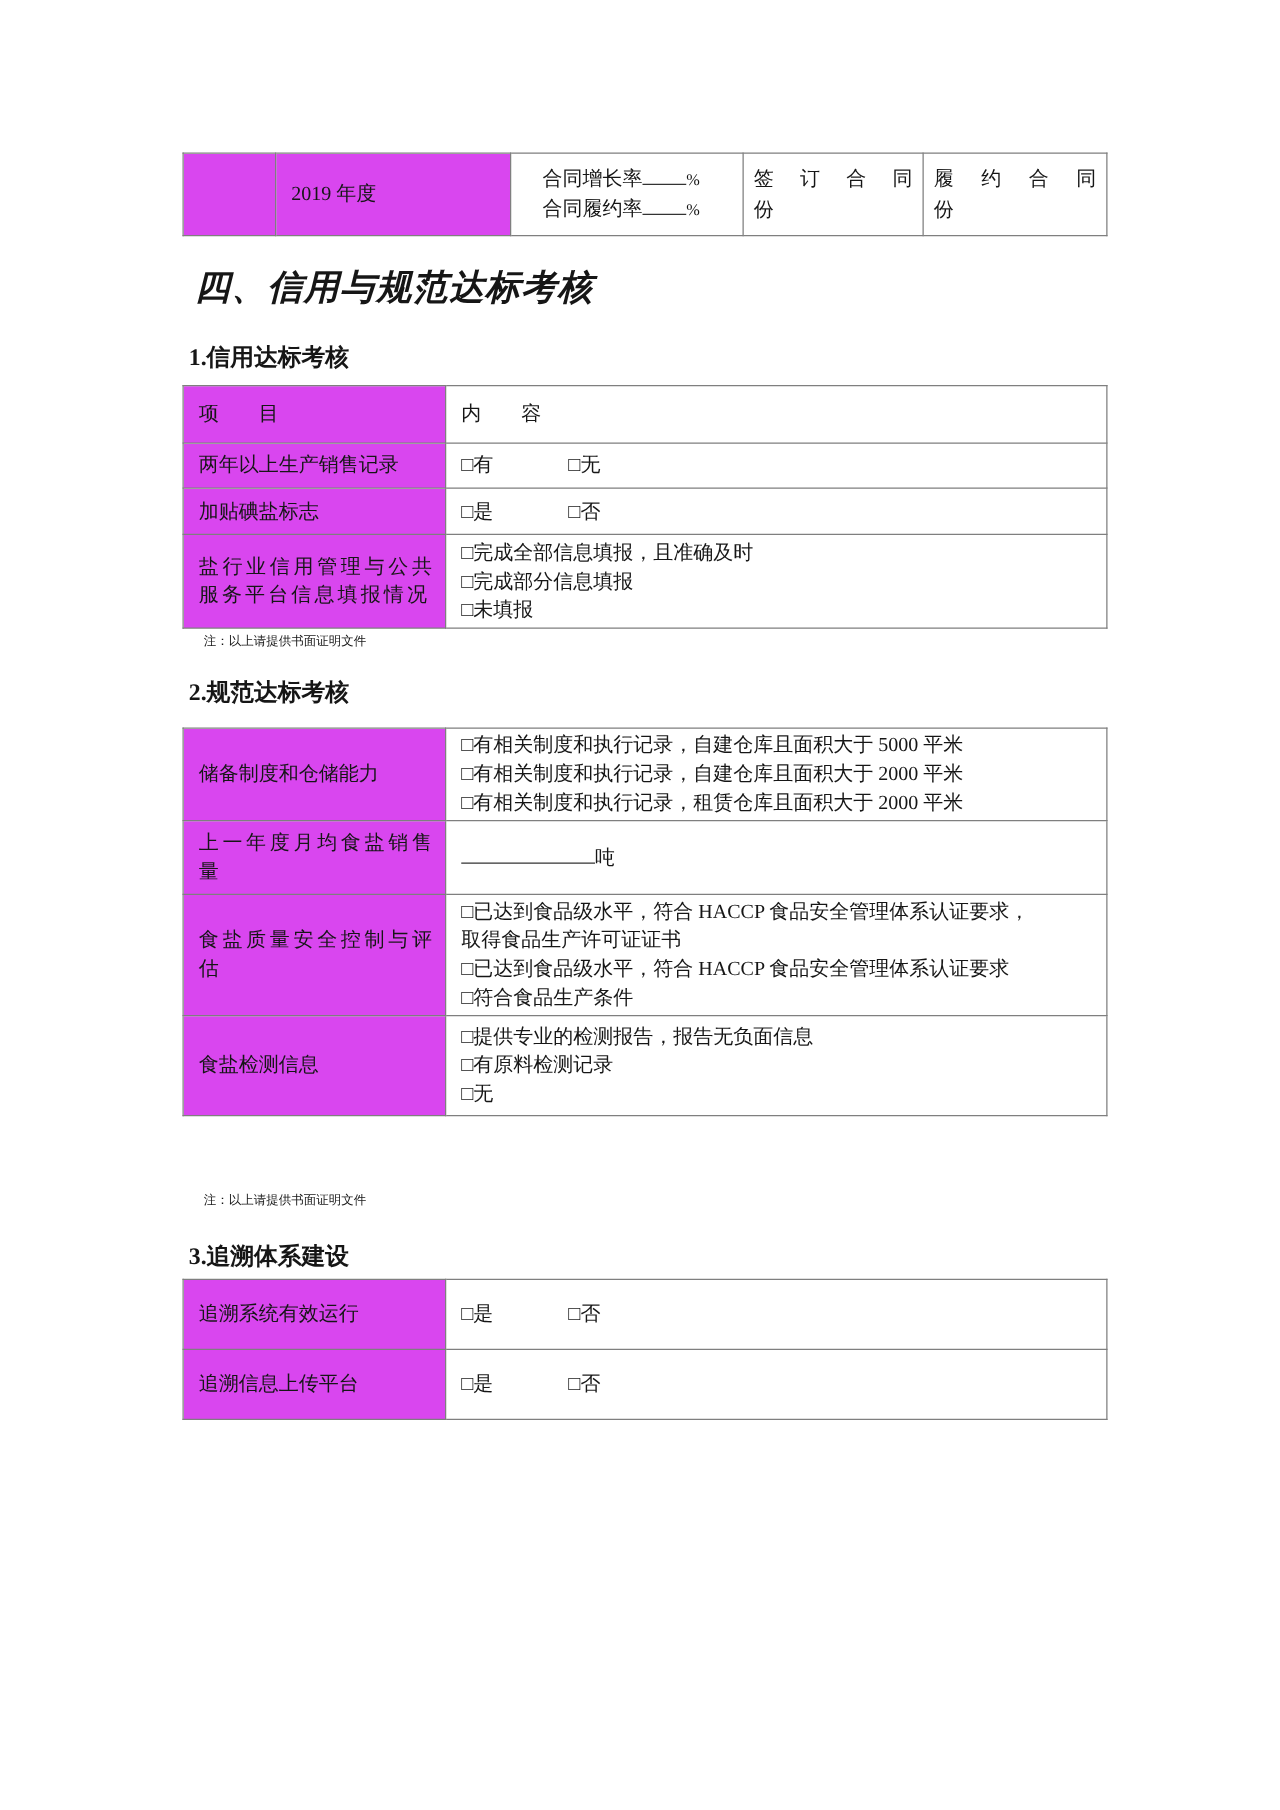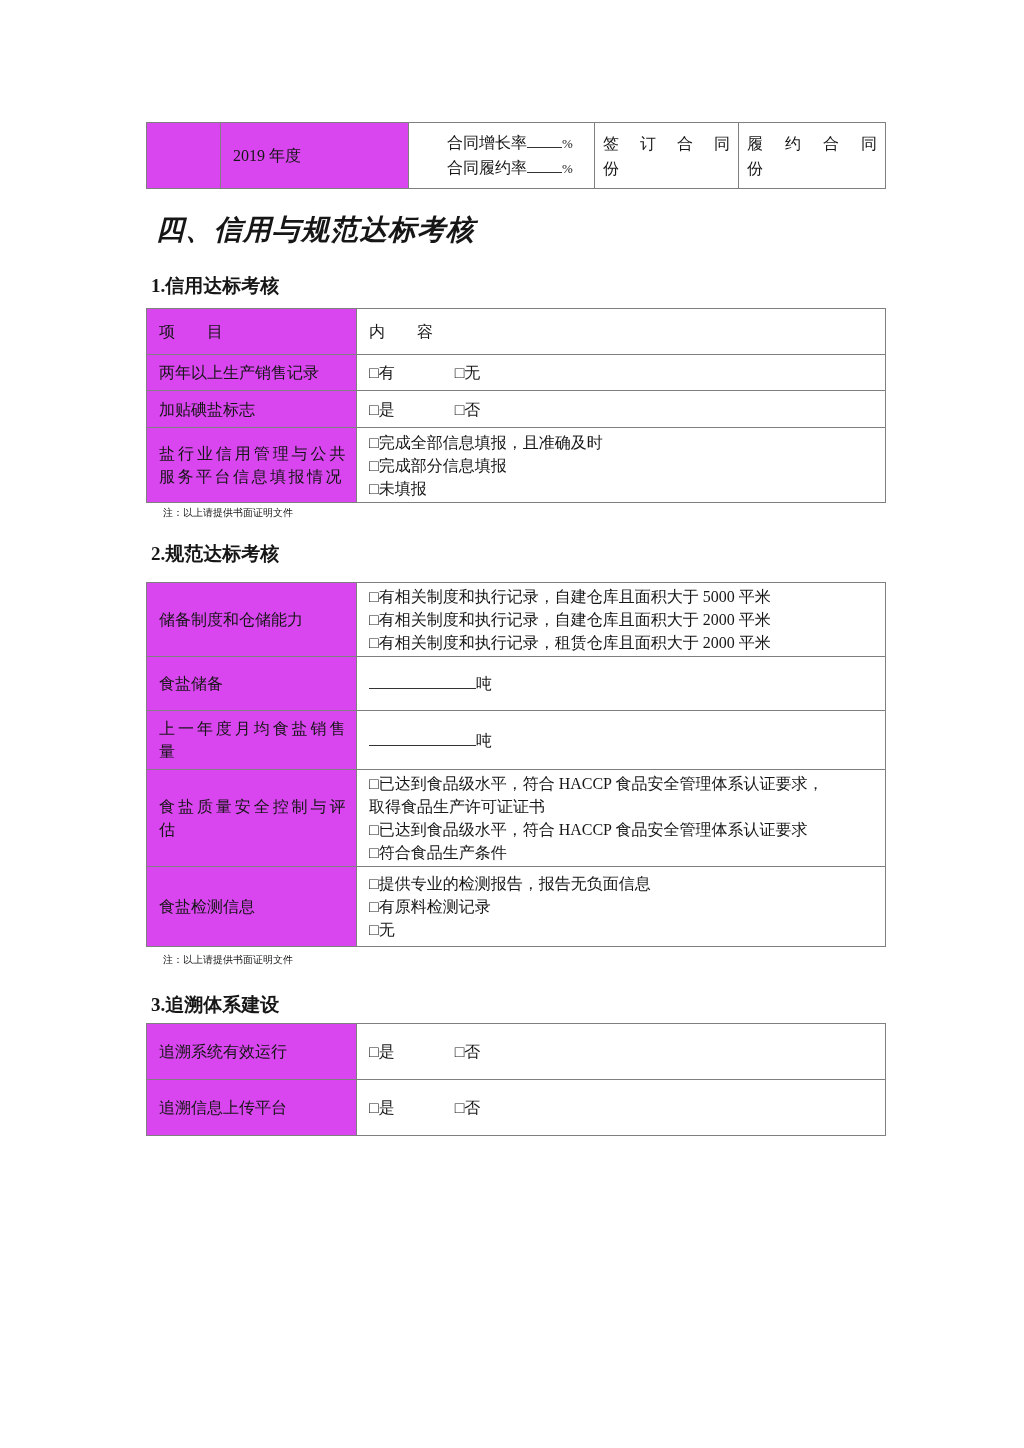--- a/index.html
+++ b/index.html
@@ -22,21 +22,21 @@
   .line { white-space:nowrap; }
   .opt { display:inline-block; white-space:nowrap; }
   .opt + .opt { margin-left:60px; }
   .blank {
     display:inline-block; border-bottom:1px solid #333; height:15px;
     vertical-align:baseline;
   }
   .blank-pct { width:35px; }
   .blank-unit { width:107px; }
   .pct { font-size:13px; }
-  .rate-line { white-space:nowrap; line-height:24px;text-align:center; }
+  .rate-line { white-space:nowrap; line-height:24px; }
   .spread { text-align:justify; text-align-last:justify; line-height:25px; }
   .spread2 { line-height:25px; }
   .h1 {
     position:absolute; left:156px; top:211px; font-size:28px; font-weight:bold;
     letter-spacing:1px; white-space:nowrap;font-style:italic;
   }
   .h2 {
     position:absolute; left:151px; font-size:19px; font-weight:bold;
     white-space:nowrap;
     text-align:right;
@@ -130,26 +130,20 @@
       </colgroup>
     <tbody>
         <tr style="height:70px">
       <td class="blue label-cell">储备制度和仓储能力</td>
       <td>
         <div class="line">□有相关制度和执行记录，自建仓库且面积大于 5000 平米</div>
         <div class="line">□有相关制度和执行记录，自建仓库且面积大于 2000 平米</div>
         <div class="line">□有相关制度和执行记录，租赁仓库且面积大于 2000 平米</div>
       </td>
     </tr>
-    <tr style="height:54px">
-      <td class="blue label-cell">食盐储备</td>
-      <td>
-        <span class="blank blank-unit"></span><span>吨</span>
-      </td>
-    </tr>
     <tr style="height:59px">
       <td class="blue label-cell label-spread">上一年度月均食盐销售量</td>
       <td>
         <span class="blank blank-unit"></span><span>吨</span>
       </td>
     </tr>
     <tr style="height:96px">
       <td class="blue label-cell label-spread">食盐质量安全控制与评估</td>
       <td>
         <div class="line">□已达到食品级水平，符合 HACCP 食品安全管理体系认证要求，</div>

